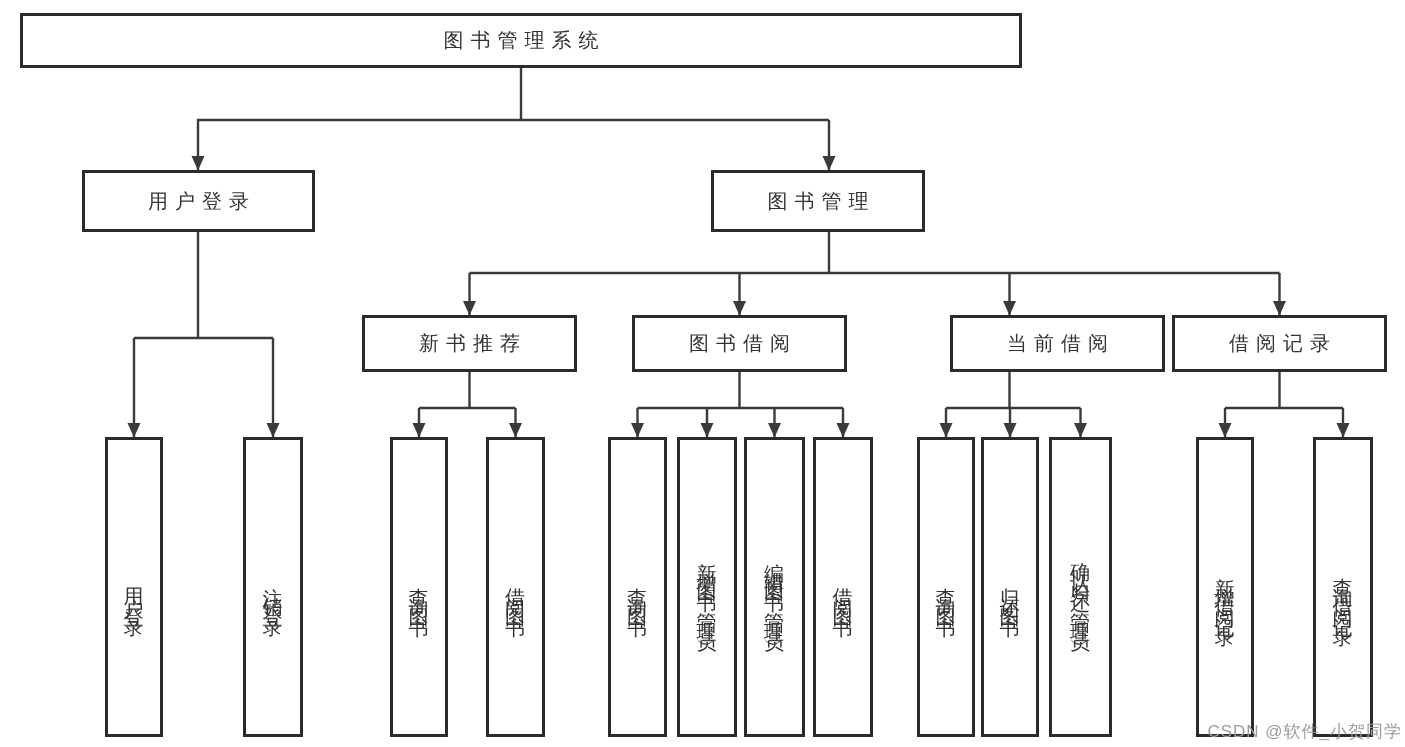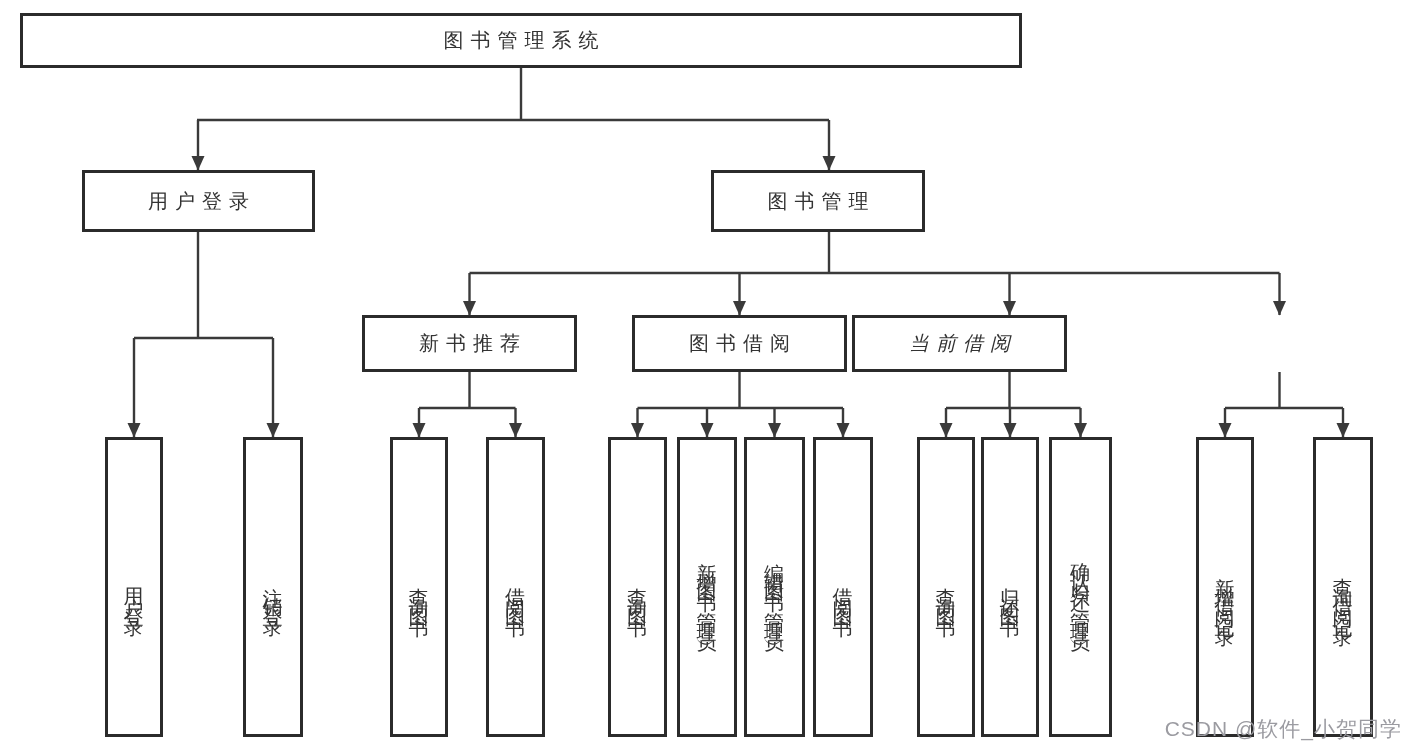--- a/index.html
+++ b/index.html
@@ -25,21 +25,21 @@
   .l2b{left:711px;top:170px;width:214px;height:62px;}
   .l3{top:315px;width:215px;height:57px;}
   .leaf{top:437px;height:300px;}
   .vtext{
     writing-mode:vertical-rl;text-orientation:mixed;
     font-size:20px;letter-spacing:10px;margin-bottom:-10px;
     white-space:nowrap;line-height:1;
   }
   .watermark{
     position:absolute;right:3px;bottom:4px;z-index:5;
-    font-size:21px;letter-spacing:1px;
+    font-size:17px;letter-spacing:1px;
     color:var(--watermark,#9b9ba1);
   }
 </style>
 </head>
 <body>
 
 <div class="canvas">
 
   <svg class="wires" viewBox="0 0 1405 747">
     <defs>
@@ -99,22 +99,25 @@
   <div class="box l2b">
     <span class="htext">图书管理</span>
   </div>
 
   <div class="box l3" style="left:362px;">
     <span class="htext">新书推荐</span>
   </div>
   <div class="box l3" style="left:632px;font-family:Liberation Mono, monospace;">
     <span class="htext">图书借阅</span>
   </div>
-  <div class="box l3" style="left:852px;font-style:italic;">
+  <div class="box l3" style="left:950px;">
     <span class="htext">当前借阅</span>
+  </div>
+  <div class="box l3" style="left:1172px;">
+    <span class="htext">借阅记录</span>
   </div>
 
   <div class="box leaf" style="left:105px;width:58px;">
     <span class="vtext">用户登录</span>
   </div>
   <div class="box leaf" style="left:243px;width:60px;">
     <span class="vtext">注销登录</span>
   </div>
 
   <div class="box leaf" style="left:390px;width:58px;">

